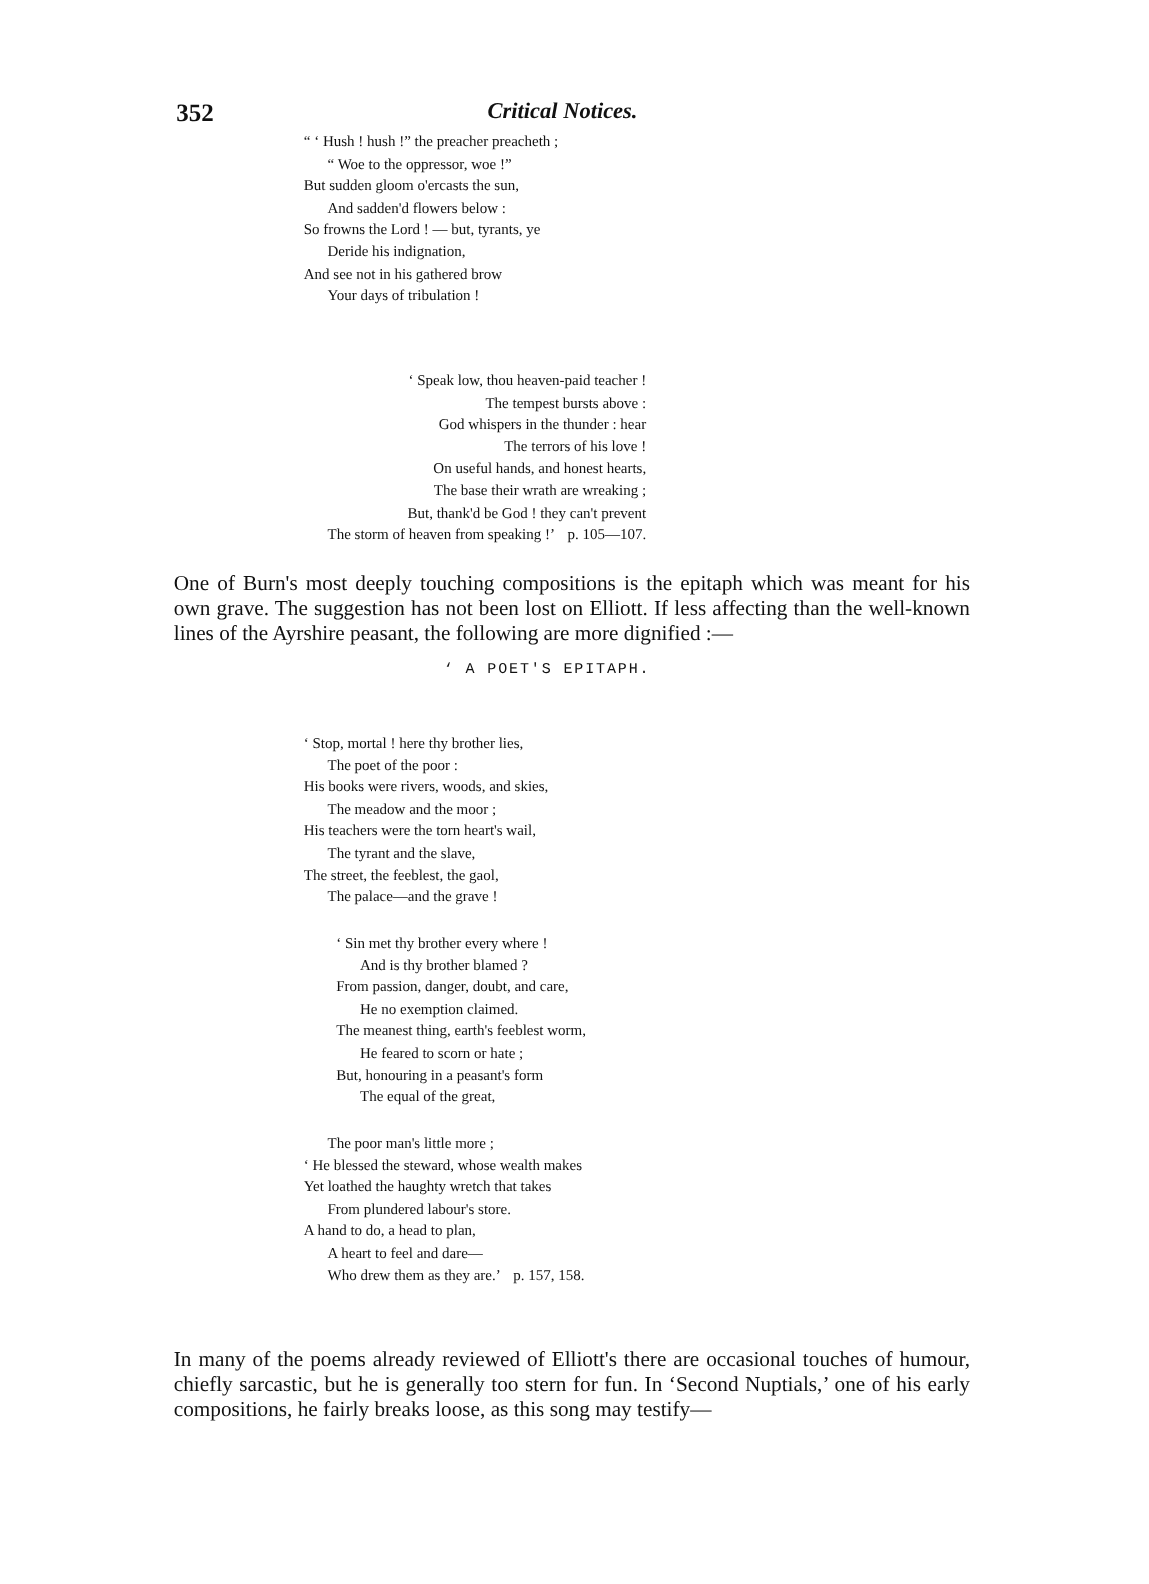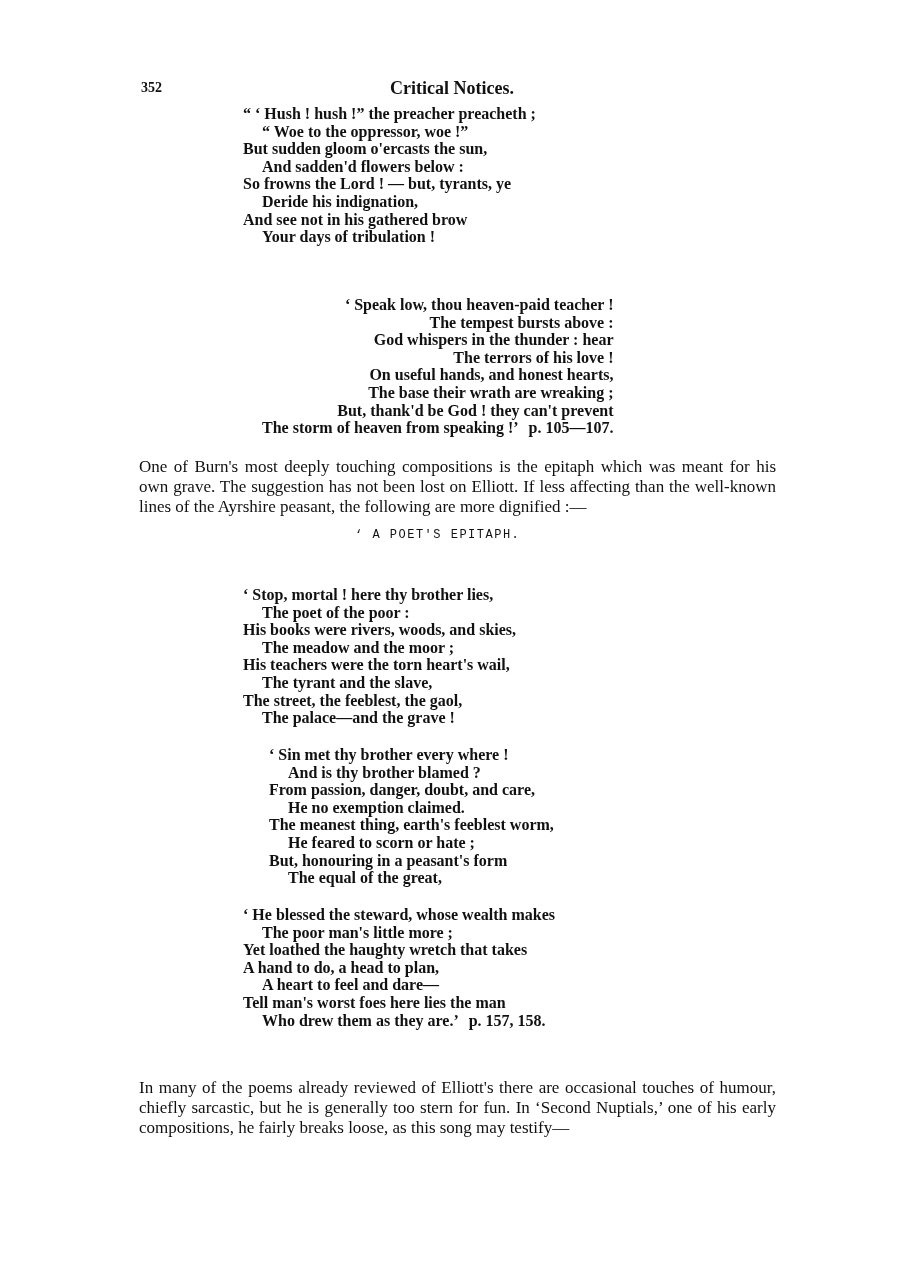--- a/index.html
+++ b/index.html
@@ -3,29 +3,29 @@
 <meta charset="utf-8">
 <style>
   html, body { margin: 0; padding: 0; background: #ffffff; }
   body {
     width: 919px; height: 1267px; position: relative; overflow: hidden;
     font-family: "DejaVu Serif", "Liberation Serif", serif;
     color: #111;
   }
   .page-number {
     position: absolute; left: 141px; top: 80px;
-    font-family: "Liberation Serif", serif; font-weight: bold; font-size: 14px;
+    font-family: "Liberation Serif", serif; font-weight: bold; font-size: 20px;
   }
   .running-head {
     position: absolute; left: 390px; top: 78px;
-    font-family: "Liberation Serif", serif; font-weight: bold; font-size: 18px;
+    font-family: "Liberation Serif", serif; font-style: italic; font-weight: bold; font-size: 18px;
   }
   .poem {
     position: absolute; left: 243px;
-    font-family: "Liberation Serif", serif; font-size: 16px; line-height: 17.6px; font-weight: bold;
+    font-family: "Liberation Serif", serif; font-size: 12px; line-height: 17.6px;
   }
   .poem .line { white-space: nowrap; }
   .poem .line.indent { padding-left: 19px; }
   .poem .cite { margin-left: 10px; }
   .prose {
     position: absolute; left: 139px; width: 637px;
     font-family: "Liberation Serif", serif; font-size: 17px; line-height: 20px;
     text-align: justify;
   }
   .heading {
@@ -81,22 +81,22 @@
   <div class="line indent">And is thy brother blamed ?</div>
   <div class="line">From passion, danger, doubt, and care,</div>
   <div class="line indent">He no exemption claimed.</div>
   <div class="line">The meanest thing, earth's feeblest worm,</div>
   <div class="line indent">He feared to scorn or hate ;</div>
   <div class="line">But, honouring in a peasant's form</div>
   <div class="line indent">The equal of the great,</div>
 </div>
 
 <div class="poem" style="top:906px;">
+  <div class="line indent">The poor man's little more ;</div>
   <div class="line">‘ He blessed the steward, whose wealth makes</div>
-  <div class="line indent">The poor man's little more ;</div>
   <div class="line">Yet loathed the haughty wretch that takes</div>
+  <div class="line indent">From plundered labour's store.</div>
   <div class="line">A hand to do, a head to plan,</div>
   <div class="line indent">A heart to feel and dare—</div>
-  <div class="line">Tell man's worst foes here lies the man</div>
   <div class="line indent"><span>Who drew them as they are.’</span><span class="cite">p. 157, 158.</span></div>
 </div>
 
 <div class="prose" style="top:1078px;">In many of the poems already reviewed of Elliott's there are occasional touches of humour, chiefly sarcastic, but he is generally too stern for fun. In ‘Second Nuptials,’ one of his early compositions, he fairly breaks loose, as this song may testify—</div>
 
 </body></html>

